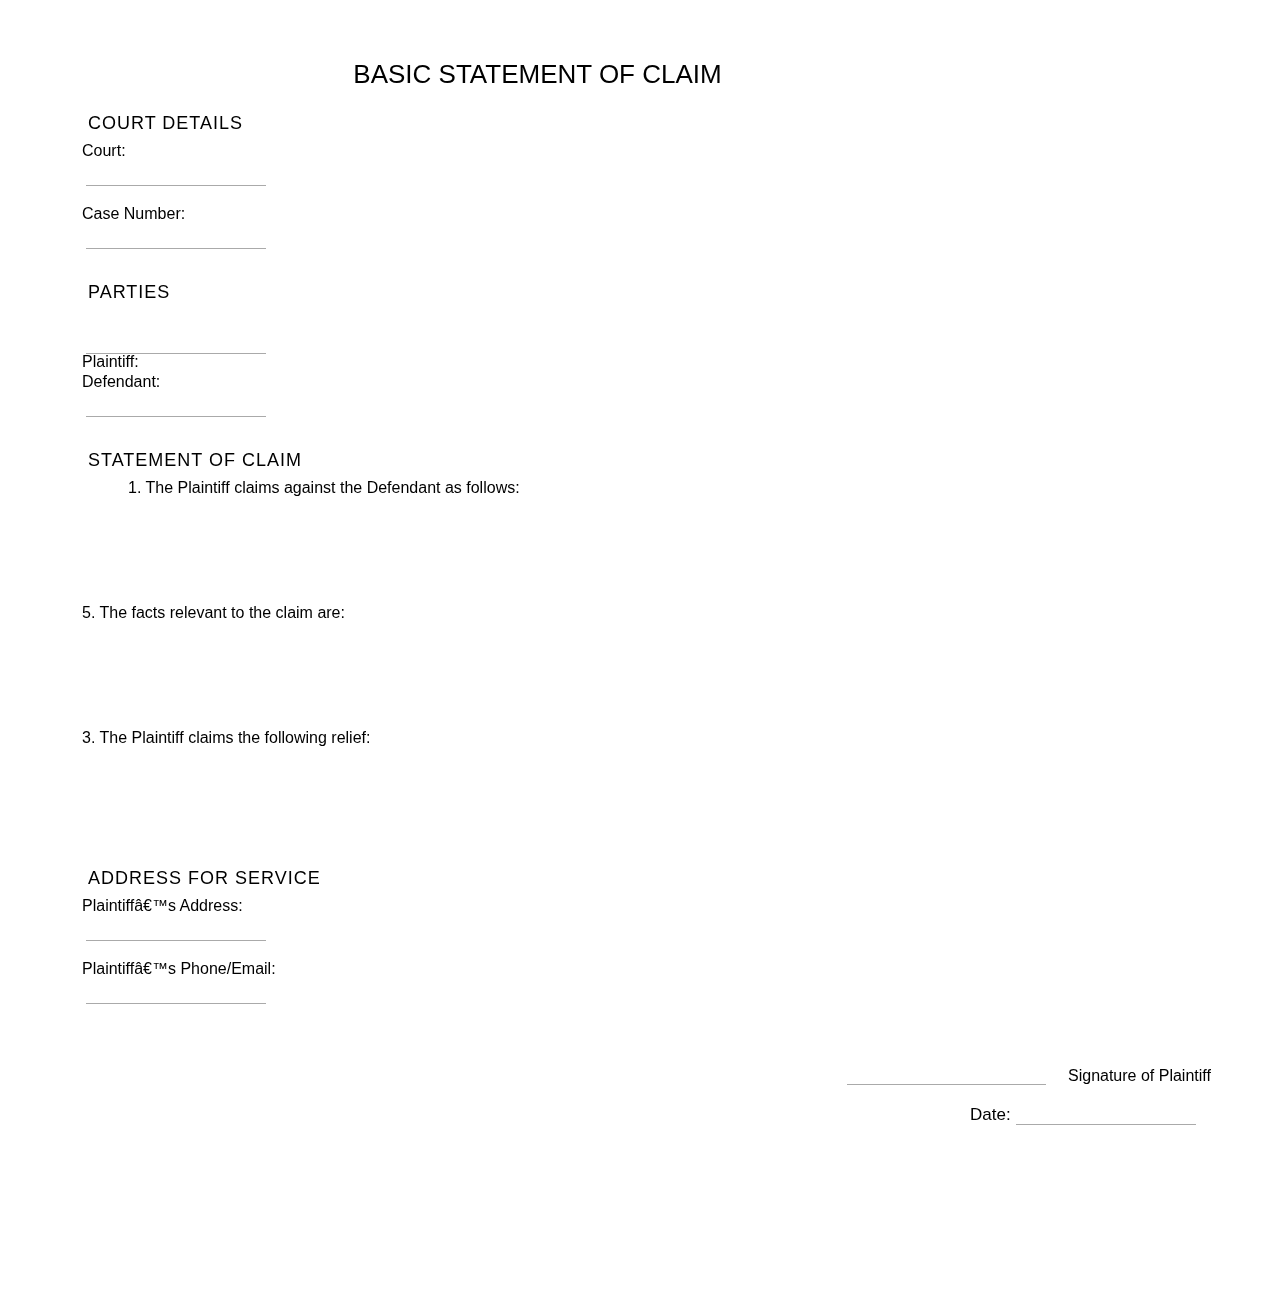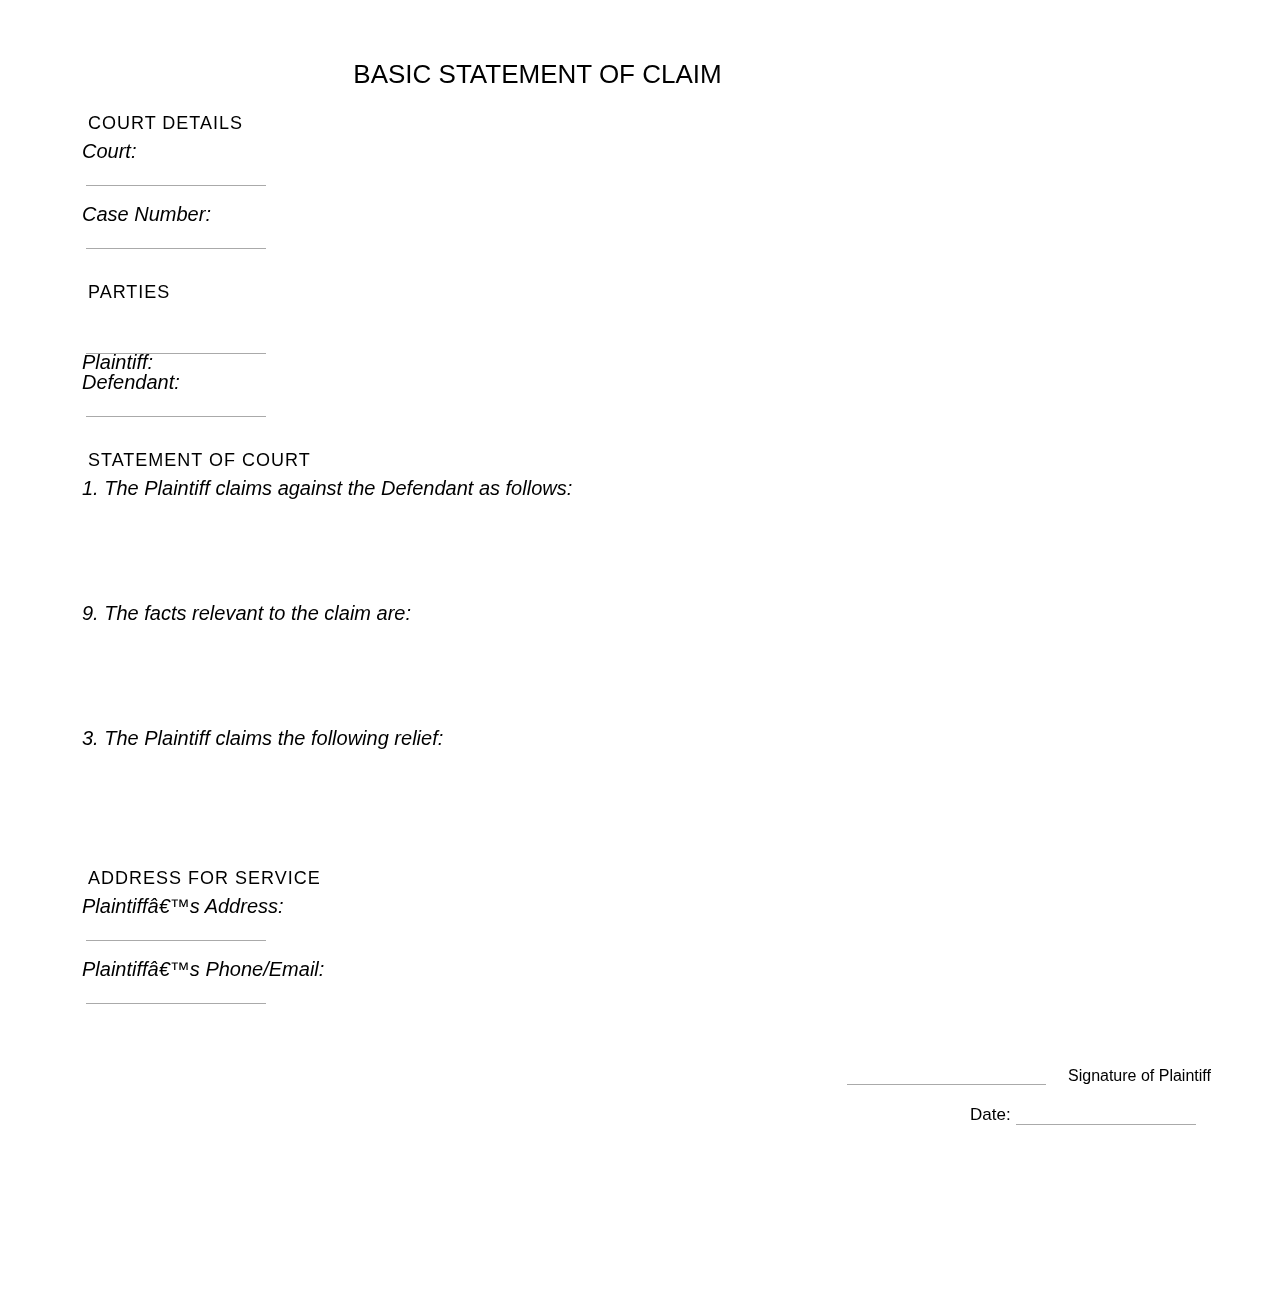--- a/index.html
+++ b/index.html
@@ -1,19 +1,19 @@
 <!DOCTYPE html>
 <html><head>
 <meta charset="utf-8">
 <style>
   html, body { margin: 0; padding: 0; background: #ffffff; }
   body { width: 1278px; height: 1300px; position: relative; font-family: "Liberation Sans", sans-serif; color: #000; overflow: hidden; }
   .title { position: absolute; left: 0; width: 1075px; top: 58px; text-align: center; font-size: 26px; line-height: 32px; letter-spacing: 0px; }
   .sec { position: absolute; left: 82px; font-size: 18px; line-height: 22px; letter-spacing: 1px; margin-left: 6px; }
-  .lbl { position: absolute; left: 82px; font-size: 20px; line-height: 20px; font-style: italic; }
+  .lbl { position: absolute; left: 82px; font-size: 16px; line-height: 20px; }
   .line { position: absolute; left: 86px; width: 180px; height: 0; border-bottom: 1px solid #aaaaaa; }
   .area { position: absolute; left: 82px; width: 1114px; height: 90px; border: none; outline: none; resize: none; background: transparent; font-family: "Liberation Sans", sans-serif; font-size: 16px; }
   .sig-line { position: absolute; left: 847px; width: 199px; top: 1084px; height: 0; border-bottom: 1px solid #aaaaaa; }
   .sig-label { position: absolute; left: 1068px; top: 1066px; font-size: 16px; line-height: 20px; }
   .date-label { position: absolute; left: 970px; top: 1105px; font-size: 17px; line-height: 20px; }
   .date-line { position: absolute; left: 1016px; width: 180px; top: 1124px; height: 0; border-bottom: 1px solid #aaaaaa; }
 </style>
 </head>
 <body>
 
@@ -24,24 +24,24 @@
 <div class="line" style="top:185px;"></div>
 <div class="lbl" style="top:204px;">Case Number:</div>
 <div class="line" style="top:248px;"></div>
 
 <div class="sec" style="top:281px;">PARTIES</div>
 <div class="lbl" style="top:310px;margin-top:42px;">Plaintiff:</div>
 <div class="line" style="top:353px;"></div>
 <div class="lbl" style="top:372px;">Defendant:</div>
 <div class="line" style="top:416px;"></div>
 
-<div class="sec" style="top:449px;">STATEMENT OF COURT</div>
-<div class="lbl" style="top:478px;">1. The Plaintiff claims against the Defendant as follows:</div>
+<div class="sec" style="top:449px;">STATEMENT OF CLAIM</div>
+<div class="lbl" style="top:478px;margin-left:46px;">1. The Plaintiff claims against the Defendant as follows:</div>
 <textarea class="area" style="top: 503px;"></textarea>
-<div class="lbl" style="top:603px;">9. The facts relevant to the claim are:</div>
+<div class="lbl" style="top:603px;">5. The facts relevant to the claim are:</div>
 <textarea class="area" style="top: 628px;"></textarea>
 <div class="lbl" style="top:728px;">3. The Plaintiff claims the following relief:</div>
 <textarea class="area" style="top: 753px;"></textarea>
 
 <div class="sec" style="top:867px;">ADDRESS FOR SERVICE</div>
 <div class="lbl" style="top:896px;">Plaintiffâ€™s Address:</div>
 <div class="line" style="top:940px;"></div>
 <div class="lbl" style="top:959px;">Plaintiffâ€™s Phone/Email:</div>
 <div class="line" style="top:1003px;"></div>
 

